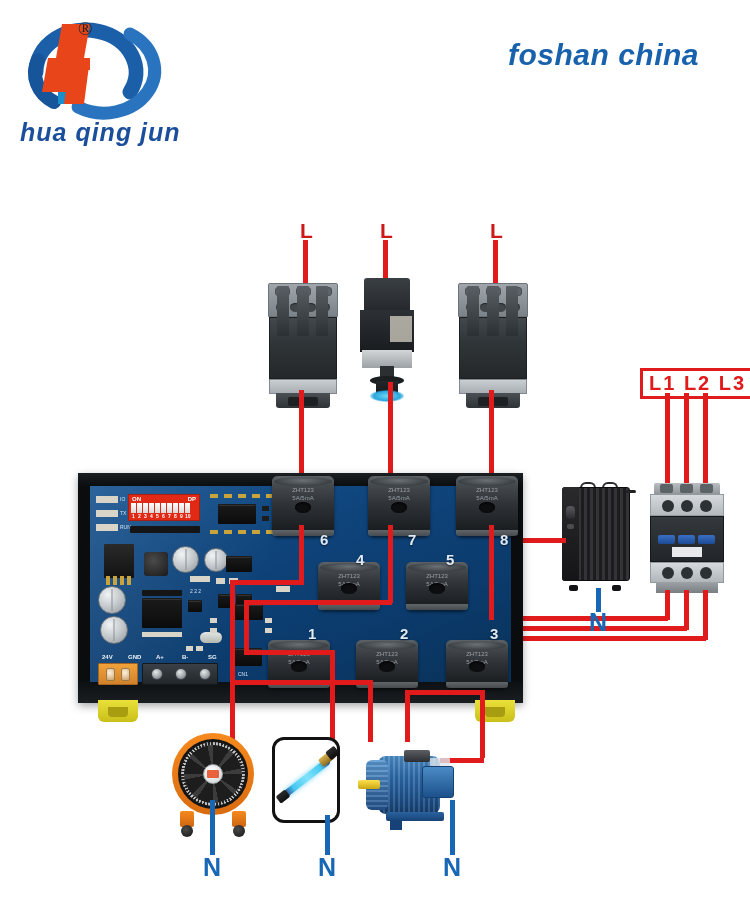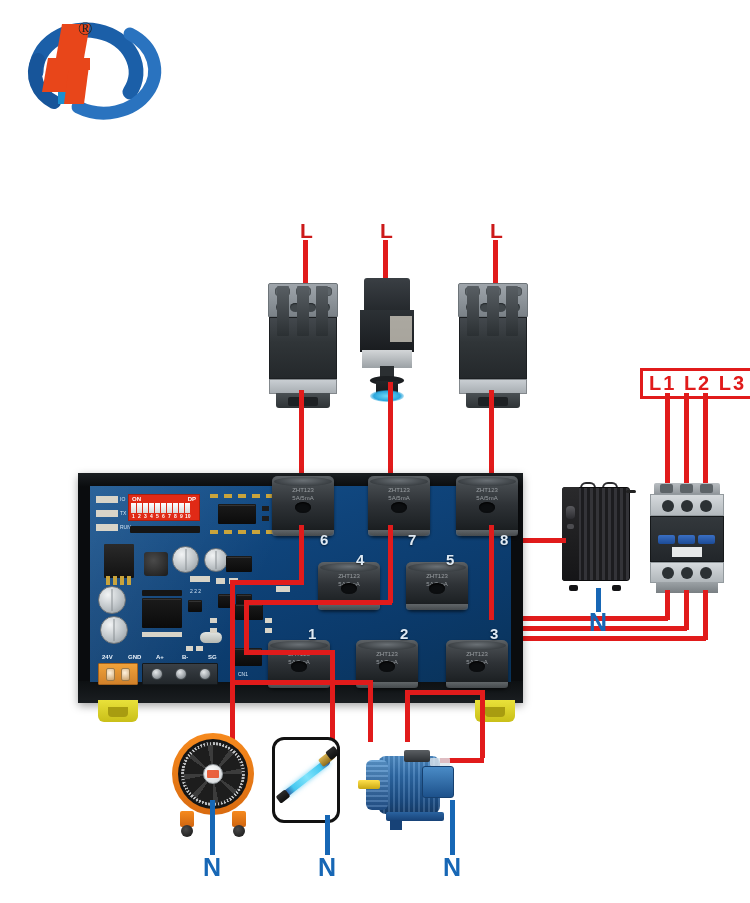--- a/index.html
+++ b/index.html
@@ -243,22 +243,24 @@
       <path d="M18 58 A50 42 0 1 1 112 78" fill="none" stroke="#1b5fa8" stroke-width="15" stroke-linecap="round"></path>
       <path d="M112 20 A50 42 0 0 1 60 93" fill="none" stroke="#2a73bf" stroke-width="13" stroke-linecap="round"></path>
       <path d="M20 46 A40 34 0 0 0 36 88" fill="none" stroke="#17559a" stroke-width="14" stroke-linecap="round"></path>
       <rect x="40" y="60" width="13" height="30" fill="#1a8fd0"></rect>
       <polygon points="44,10 72,10 66,44 38,44" fill="#e8461a"></polygon>
       <polygon points="30,44 72,44 66,78 24,78" fill="#e8461a"></polygon>
       <polygon points="52,44 72,44 66,90 46,90" fill="#e8461a"></polygon>
       <rect x="30" y="44" width="42" height="12" fill="#e8461a"></rect>
     </svg>
     <div class="abs reg-mark" style="left:60px;top:4px;">®</div>
-  </div>
-
+    <div class="abs logo-name" style="left:2px;top:104px;">hua qing jun</div>
+  </div>
+
+  <div class="abs brand-text" style="left:508px;top:38px;">foshan china</div>
 
   <div class="abs lab-L" style="left:300px;top:220px;">L</div>
   <div class="abs lab-L" style="left:380px;top:220px;">L</div>
   <div class="abs lab-L" style="left:490px;top:220px;">L</div>
 
   <div class="abs wireL vwire" style="left:303px;top:240px;height:45px;"></div>
   <div class="abs wireL vwire" style="left:383px;top:240px;height:40px;"></div>
   <div class="abs wireL vwire" style="left:493px;top:240px;height:45px;"></div>
 
   <div class="abs ctr" style="left:268px;top:283px;">

